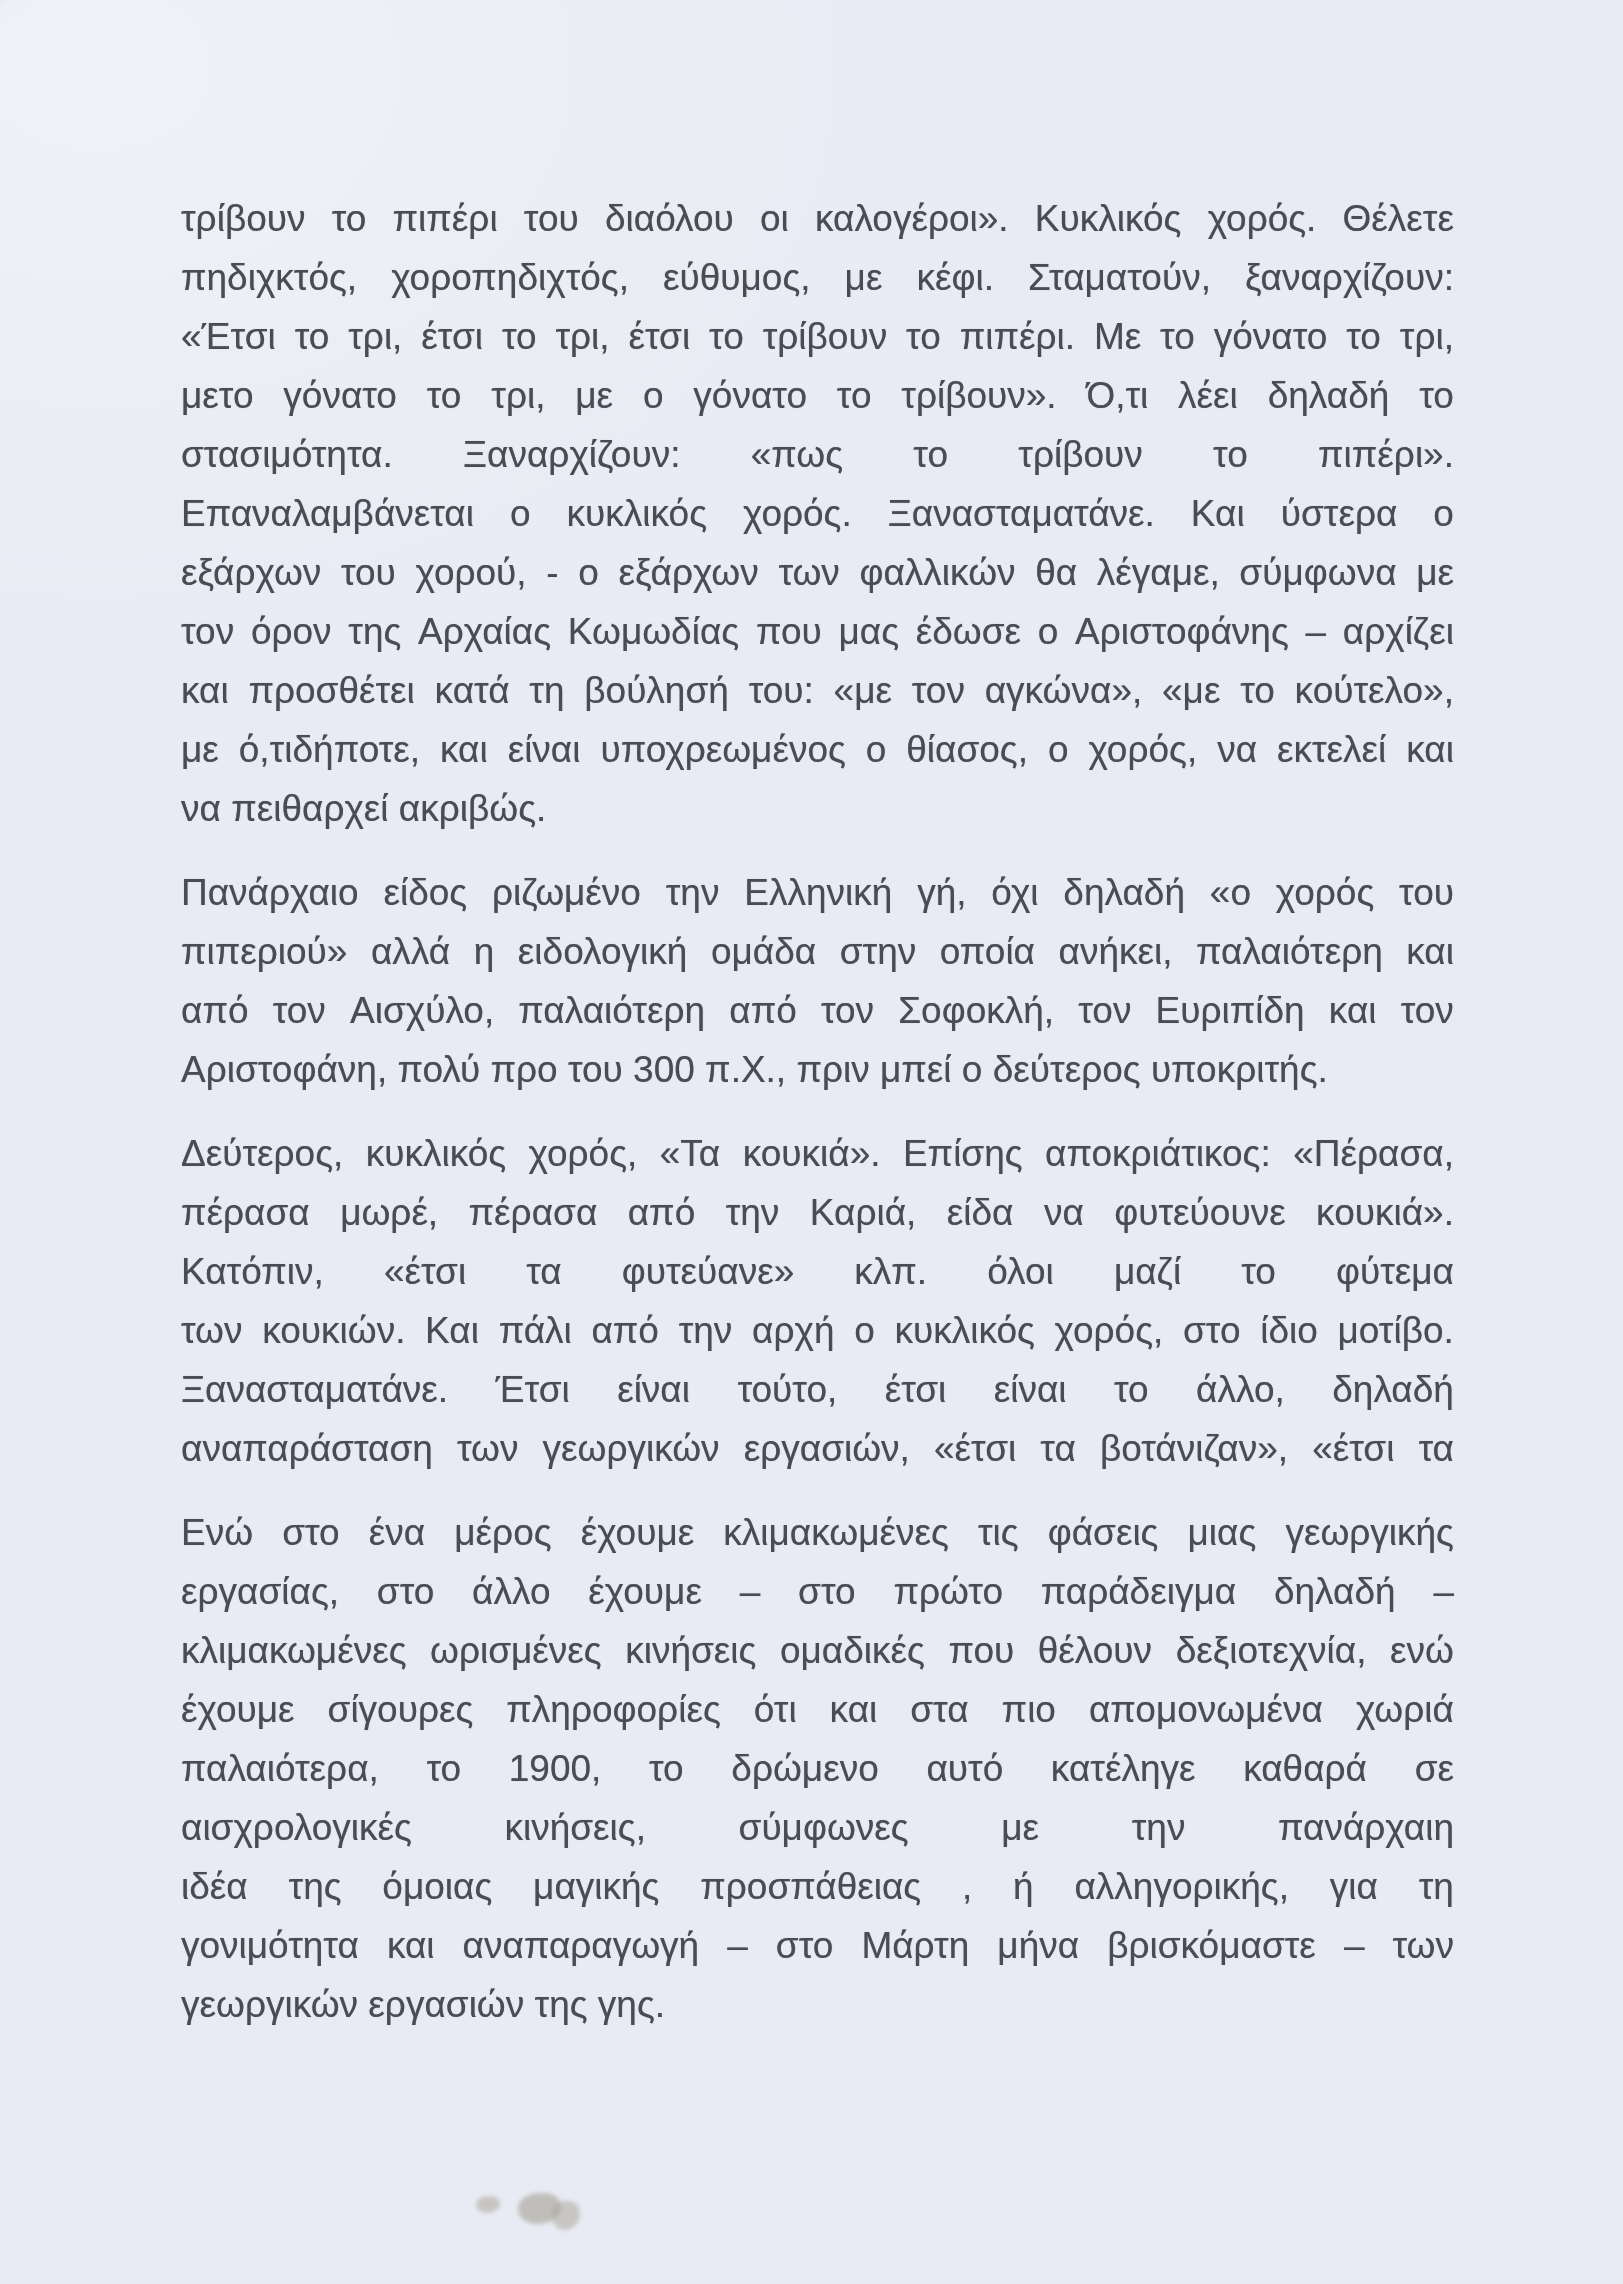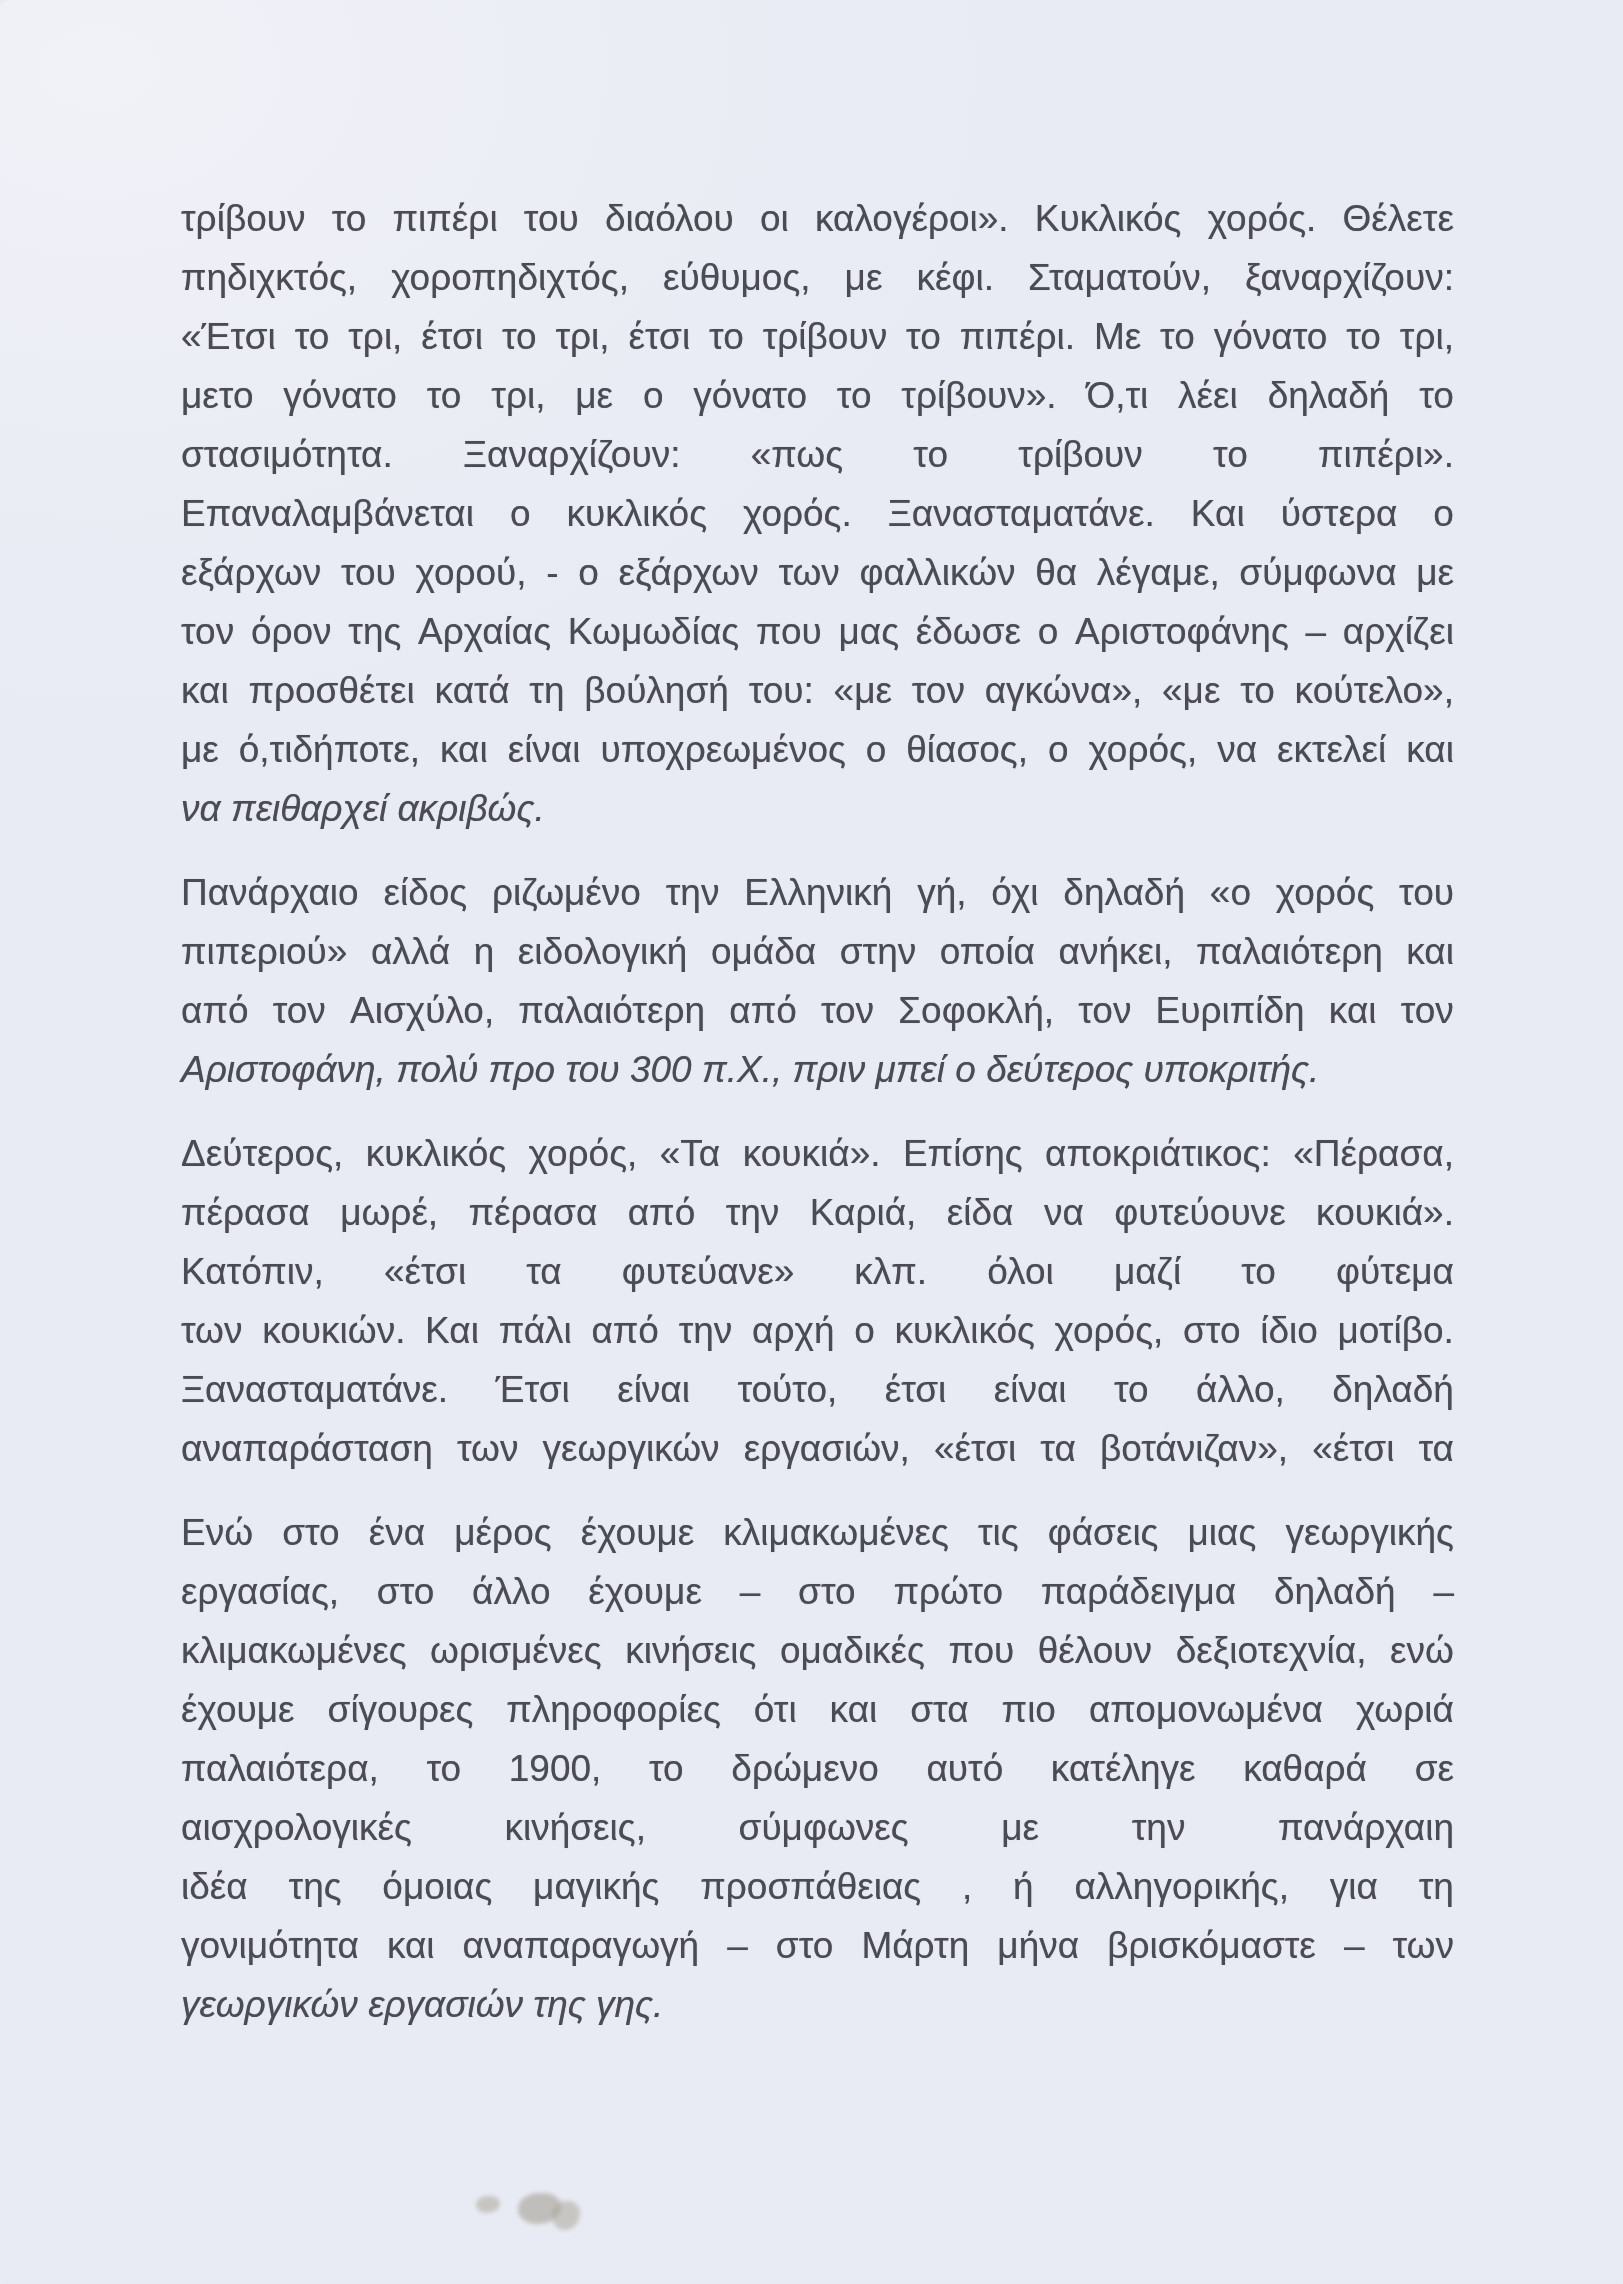--- a/index.html
+++ b/index.html
@@ -38,21 +38,20 @@
   }
   .line.justify {
     display: flex;
     justify-content: space-between;
     align-items: center;
   }
   .line.justify span { display: inline-block; }
   .line.last {
     display: block;
     text-align: left;
-    font-style: italic;
   }
   .smudge {
     position: absolute;
     border-radius: 50% 40% 55% 45%;
     filter: blur(2.1px);
   }
   .smudge-1 { left: 476px; top: 2196px; width: 24px; height: 16.7px; background: #aba79a; opacity: 0.55; }
   .smudge-2 { left: 518px; top: 2193px; width: 43px; height: 31px; background: #a5a194; opacity: 0.6; }
   .smudge-3 { left: 552px; top: 2201px; width: 28px; height: 29px; background: #a8a294; opacity: 0.5; }
 </style>

